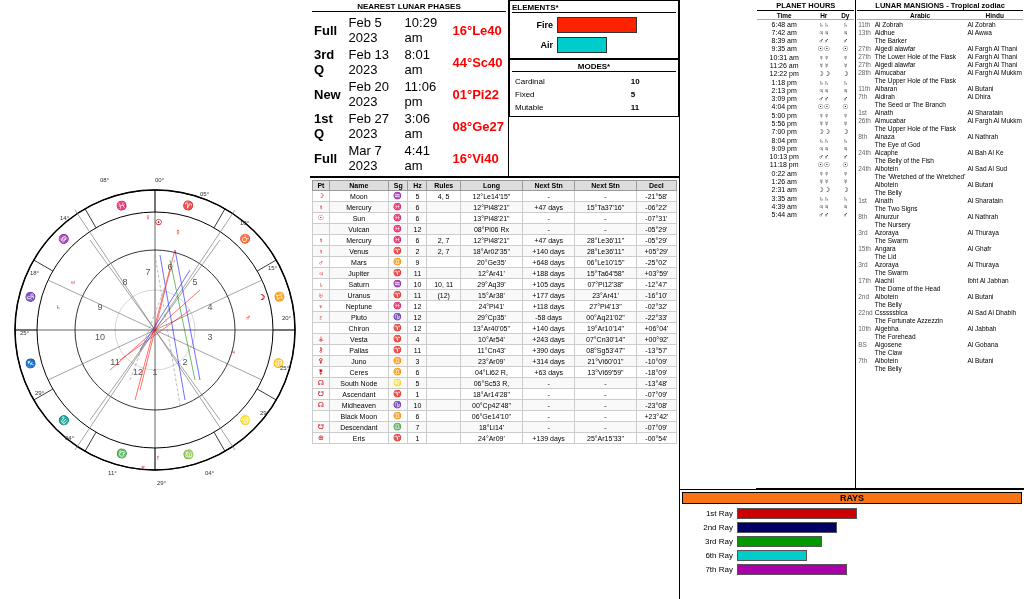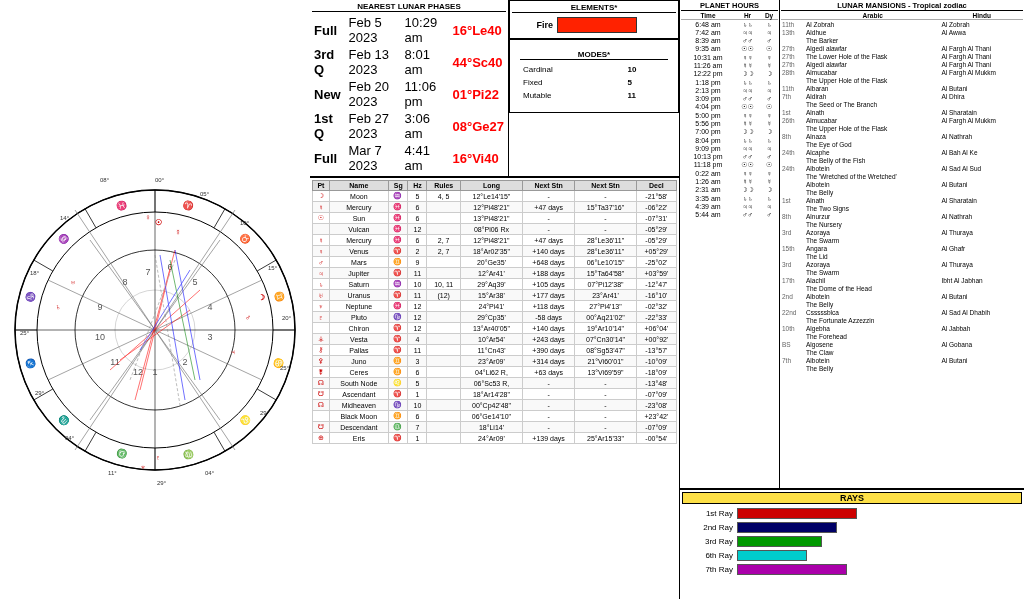--- a/index.html
+++ b/index.html
@@ -85,21 +85,20 @@
     .lunar-pos { color: red; }
 
     
     #elements-box {
       width: 170px;
       padding: 2px;
       border-right: 1px solid #000;
     }
     #elements-box .section-title {
       font-weight: bold;
-      text-align: center;
       font-size: 8px;
       border-bottom: 1px solid #000;
       margin-bottom: 3px;
     }
     .element-row {
       display: flex;
       align-items: center;
       margin: 2px 0;
       height: 18px;
     }
@@ -110,21 +109,21 @@
       text-align: right;
       padding-right: 4px;
     }
     .element-bar {
       height: 16px;
       border: 1px solid #333;
     }
 
     
     #modes-box {
-      padding: 10px;
+      padding: 2px;
     }
     #modes-box .section-title {
       font-weight: bold;
       text-align: center;
       font-size: 8px;
       border-bottom: 1px solid #000;
       margin-bottom: 3px;
     }
     .modes-table {
       width: 100%;
@@ -160,20 +159,21 @@
     .planet-table tr:nth-child(even) { background: #f9f9f9; }
     .col-name { text-align: left; }
     .planet-symbol { color: #c00; }
 
     
     #right-panel {
       width: 344px;
       height: 599px;
       display: flex;
       flex-direction: column;
+      align-items: flex-end;
     }
     #right-top {
       display: flex;
       flex-direction: row;
       border-bottom: 1px solid #000;
       flex: 1;
     }
 
     
     #planet-hours {
@@ -241,21 +241,21 @@
       border-top: 1px solid #000;
       padding: 2px;
       height: 110px;
     }
     #rays-box .section-title {
       font-weight: bold;
       text-align: center;
       font-size: 9px;
       border: 1px solid #000;
       margin-bottom: 3px;
-      background: #fde047;
+      background: #f97316;
     }
     .ray-row {
       display: flex;
       align-items: center;
       margin: 1px 0;
       height: 13px;
     }
     .ray-label {
       width: 55px;
       font-size: 8px;
@@ -459,20 +459,24 @@
     </div>
 
     <div class="right-elements-modes">
       <div id="elements-box" class="bordered">
         <div class="section-title">ELEMENTS*</div>
         <div id="elements-list">
             <div class="element-row">
     <div class="element-label">Fire</div>
     <div class="element-bar" style="width:80px;background:#ff2200;"></div>
   </div>
+            <div class="element-row">
+    <div class="element-label">Air</div>
+    <div class="element-bar" style="width:50px;background:#00cccc;"></div>
+  </div>
           </div>
       </div>
       <div id="modes-box" class="bordered">
         <div class="section-title">MODES*</div>
         <table class="modes-table">
           <tbody id="modes-body">
               <tr>
     <td>Cardinal</td>
     <td><b>10</b></td>
   </tr>

